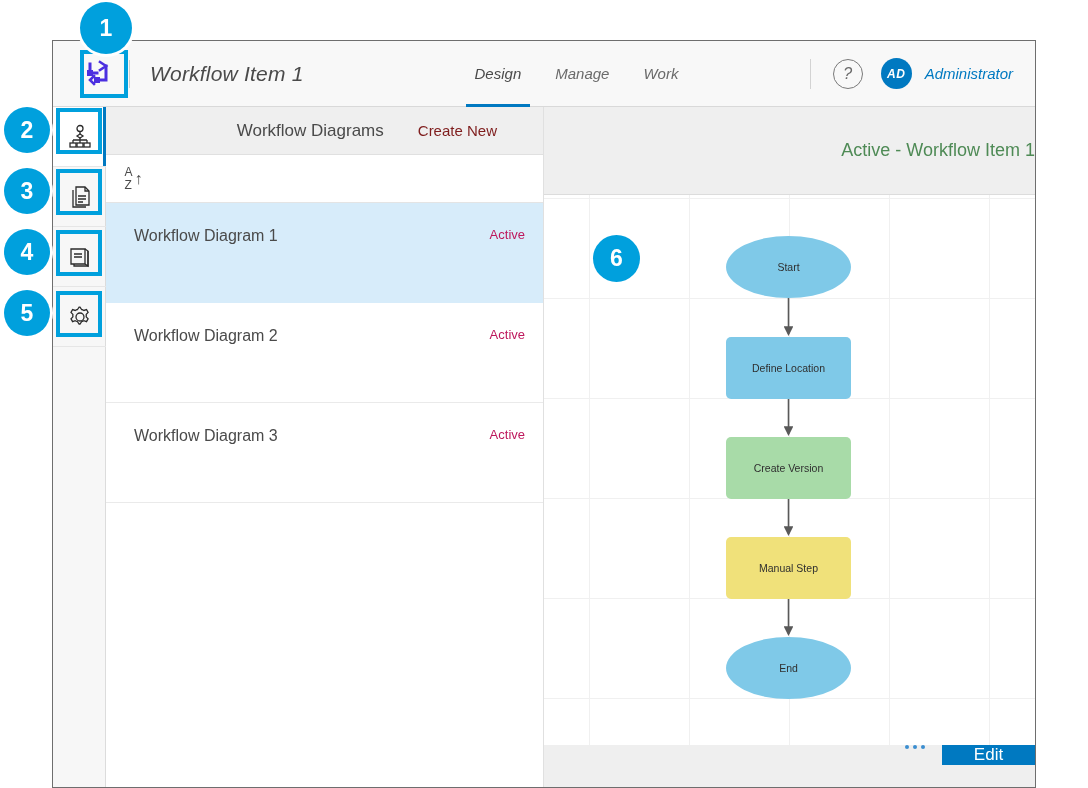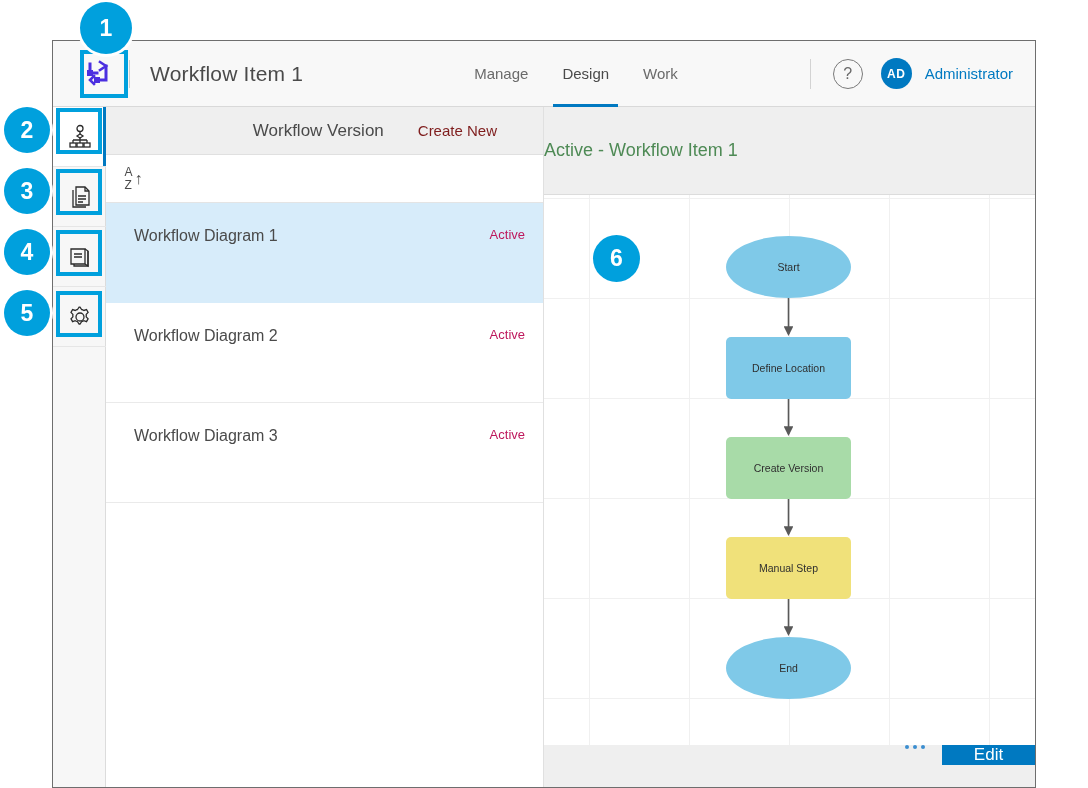--- a/index.html
+++ b/index.html
@@ -20,21 +20,21 @@
     border: 1px solid #6e6e6e;
     overflow: hidden;
   }
 
   
   .header {
     position: absolute; left: 0; top: 0;
     width: 982px; height: 66px;
     background: #f8f8f8;
     border-bottom: 1px solid #d9d9d9;
-    display: flex; align-items: center;
+    display: flex; align-items: center; font-style: italic;
   }
   .logo-box {
     width: 34px; height: 34px; margin-left: 28px;
     display: flex; align-items: center; justify-content: center;
   }
   .logo-box svg { display: block; }
   .header-divider {
     width: 1px; height: 28px; background: #cfcfcf; margin-left: 14px;
   }
   .app-title {
@@ -168,21 +168,21 @@
 
   
   .main {
     position: absolute; left: 491px; top: 66px;
     width: 491px; height: 682px;
     background: #ffffff;
   }
   .canvas-head {
     height: 88px; background: #efefef;
     border-bottom: 1px solid #dcdcdc;
-    display: flex; align-items: center; justify-content: flex-start;
+    display: flex; align-items: center; justify-content: flex-end;
   }
   .canvas-title { font-size: 18px; color: #4e8a55; }
   .canvas {
     position: relative;
     height: 550px;
     background-color: #ffffff;
     background-image:
       linear-gradient(to right, #f0f0f0 1px, transparent 1px),
       linear-gradient(to bottom, #f0f0f0 1px, transparent 1px);
     background-size: 100px 100px;
@@ -250,22 +250,22 @@
             <path d="M10 16 L6 20 L10 24" stroke-width="2.6" fill="none"></path>
           </g>
           <rect x="3" y="10" width="6" height="6" fill="#4b2fe0"></rect>
           <rect x="10" y="17" width="6" height="6" fill="#4b2fe0"></rect>
         </svg>
       </div>
       <div class="header-divider"></div>
       <div class="app-title">Workflow Item 1</div>
 
       <div class="nav-tabs">
+        <div class="nav-tab active">Design</div>
         <div class="nav-tab">Manage</div>
-        <div class="nav-tab active">Design</div>
         <div class="nav-tab">Work</div>
       </div>
 
       <div class="header-right">
         <div class="vsep"></div>
         <div class="help-btn">?</div>
         <div class="avatar">AD</div>
         <div class="user-name">Administrator</div>
       </div>
     </div>
@@ -314,21 +314,21 @@
             <circle cx="13" cy="13" r="4"></circle>
             <path d="M13 3.2 l1.6 2.3 a8 8 0 0 1 2.3 .95 l2.6-.9 1.6 2.8 -1.9 2 a8 8 0 0 1 0 2.5 l1.9 2 -1.6 2.8 -2.6-.9 a8 8 0 0 1 -2.3 .95 l-1.6 2.3 h-.9 l-1.6-2.3 a8 8 0 0 1 -2.3-.95 l-2.6 .9 -1.6-2.8 1.9-2 a8 8 0 0 1 0-2.5 l-1.9-2 1.6-2.8 2.6 .9 a8 8 0 0 1 2.3-.95 l1.6-2.3 z"></path>
           </g>
         </svg>
       </div>
     </div>
 
     <div class="list-panel">
 
       <div class="list-head">
-        <div class="list-title">Workflow Version</div>
+        <div class="list-title">Workflow Diagrams</div>
         <div class="create-new">Create New</div>
       </div>
 
       <div class="search-row">
         <div class="sort-btn">
           <div class="sort-glyph">
             <div class="sort-az">
               <span>A</span>
               <span>Z</span>
             </div>

